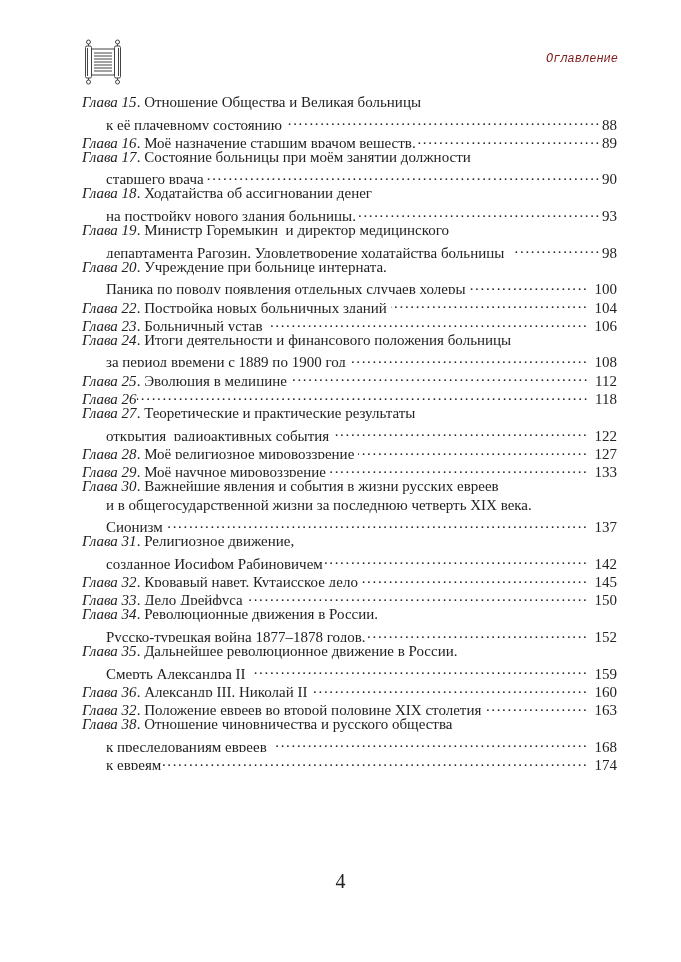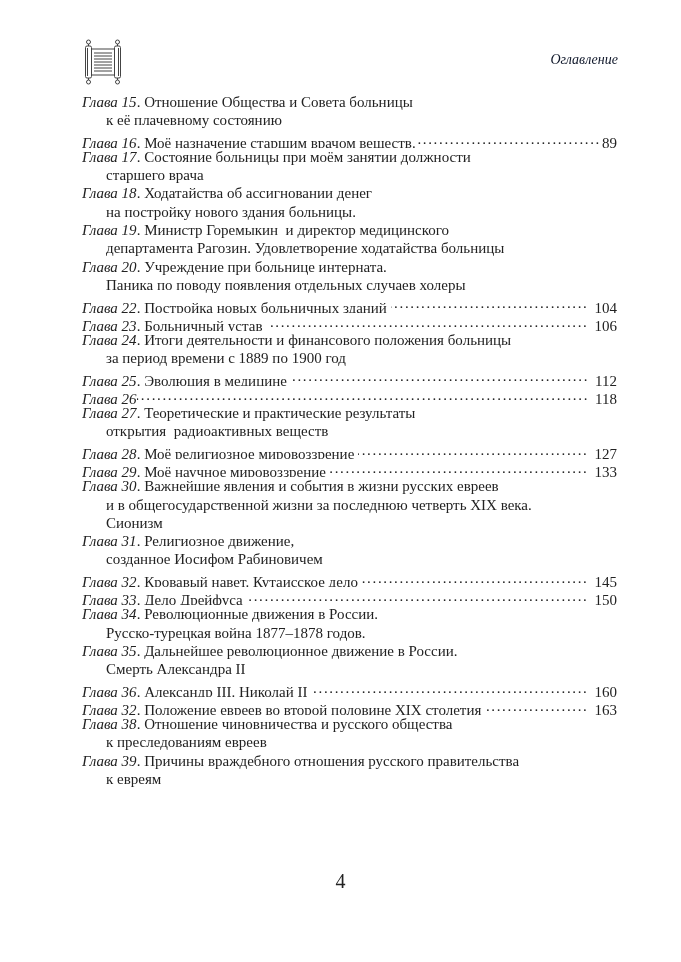--- a/index.html
+++ b/index.html
@@ -4,28 +4,28 @@
   <style>
     html, body { margin: 0; padding: 0; }
     body {
       width: 681px; height: 962px; background: #ffffff; position: relative; overflow: hidden;
       font-family: "Liberation Serif", "DejaVu Serif", serif; color: #222222;
     }
     .page { position: absolute; left: 0; top: 0; width: 681px; height: 962px; }
     .scroll-icon { position: absolute; left: 82px; top: 39px; width: 42px; height: 46px; }
     .section-title {
       position: absolute; right: 63px; top: 52px;
-      font-style: italic; font-size: 14px; color: #0f172a; white-space: nowrap;
+      font-style: italic; font-size: 12px; color: #7f1d1d; white-space: nowrap; font-family: Liberation Mono, monospace;
     }
     .toc { position: absolute; left: 82px; top: 93px; width: 535px; font-size: 15px; }
     .line {
       display: flex; align-items: baseline; height: 18.3px; line-height: 18.3px;
       white-space: pre; overflow: hidden;
     }
-    .line.cont { padding-left: 24px; flex-direction: column; }
+    .line.cont { padding-left: 24px; }
     .label { font-style: italic; }
     .txt { flex: 0 0 auto; }
     .dots { flex: 1 1 auto; position: relative; height: 18.3px; overflow: hidden; min-width: 10px; }
     .dots::after {
       content: "....................................................................................................................................................................................................................";
       position: absolute; right: 0; top: 0; letter-spacing: 1.65px; white-space: nowrap;
     }
     .pg { flex: 0 0 auto; text-align: right; padding-left: 1px; }
     .pg.w3 { padding-left: 6px; }
     .footer-num {
@@ -61,21 +61,21 @@
       <line x1="12" y1="29" x2="30" y2="29"></line>
       <line x1="12" y1="32" x2="30" y2="32"></line>
     </g>
   </svg>
 
   <div class="section-title">Оглавление</div>
 
   <div class="toc">
 
     <div class="entry">
-      <div class="line"><span class="label">Глава 15</span><span class="txt">. Отношение Общества и Совета больницы</span></div>
+      <div class="line"><span class="label">Глава 15</span><span class="txt">. Отношение Общества и Великая больницы</span></div>
       <div class="line cont"><span class="txt">к её плачевному состоянию </span><span class="dots"></span><span class="pg">88</span></div>
     </div>
 
     <div class="entry">
       <div class="line"><span class="label">Глава 16</span><span class="txt">. Моё назначение старшим врачом веществ.</span><span class="dots"></span><span class="pg">89</span></div>
     </div>
 
     <div class="entry">
       <div class="line"><span class="label">Глава 17</span><span class="txt">. Состояние больницы при моём занятии должности</span></div>
       <div class="line cont"><span class="txt">старшего врача </span><span class="dots"></span><span class="pg">90</span></div>
@@ -113,21 +113,21 @@
     <div class="entry">
       <div class="line"><span class="label">Глава 25</span><span class="txt">. Эволюция в медицине </span><span class="dots"></span><span class="pg w3">112</span></div>
     </div>
 
     <div class="entry">
       <div class="line"><span class="label">Глава 26</span><span class="dots"></span><span class="pg w3">118</span></div>
     </div>
 
     <div class="entry">
       <div class="line"><span class="label">Глава 27</span><span class="txt">. Теоретические и практические результаты</span></div>
-      <div class="line cont"><span class="txt">открытия  радиоактивных веществ </span><span class="dots"></span><span class="pg w3">122</span></div>
+      <div class="line cont"><span class="txt">открытия  радиоактивных события </span><span class="dots"></span><span class="pg w3">122</span></div>
     </div>
 
     <div class="entry">
       <div class="line"><span class="label">Глава 28</span><span class="txt">. Моё религиозное мировоззрение </span><span class="dots"></span><span class="pg w3">127</span></div>
     </div>
 
     <div class="entry">
       <div class="line"><span class="label">Глава 29</span><span class="txt">. Моё научное мировоззрение </span><span class="dots"></span><span class="pg w3">133</span></div>
     </div>
 
@@ -167,20 +167,19 @@
     <div class="entry">
       <div class="line"><span class="label">Глава 32</span><span class="txt">. Положение евреев во второй половине XIX столетия </span><span class="dots"></span><span class="pg w3">163</span></div>
     </div>
 
     <div class="entry">
       <div class="line"><span class="label">Глава 38</span><span class="txt">. Отношение чиновничества и русского общества</span></div>
       <div class="line cont"><span class="txt">к преследованиям евреев  </span><span class="dots"></span><span class="pg w3">168</span></div>
     </div>
 
     <div class="entry">
-      <div class="line"><span class="label">Глава 39</span><span class="txt">. Причины враждебного отношения русского правительства</span></div>
       <div class="line cont"><span class="txt">к евреям</span><span class="dots"></span><span class="pg w3">174</span></div>
     </div>
 
   </div>
 
   <div class="footer-num">4</div>
 </div>
 
 </body></html>

